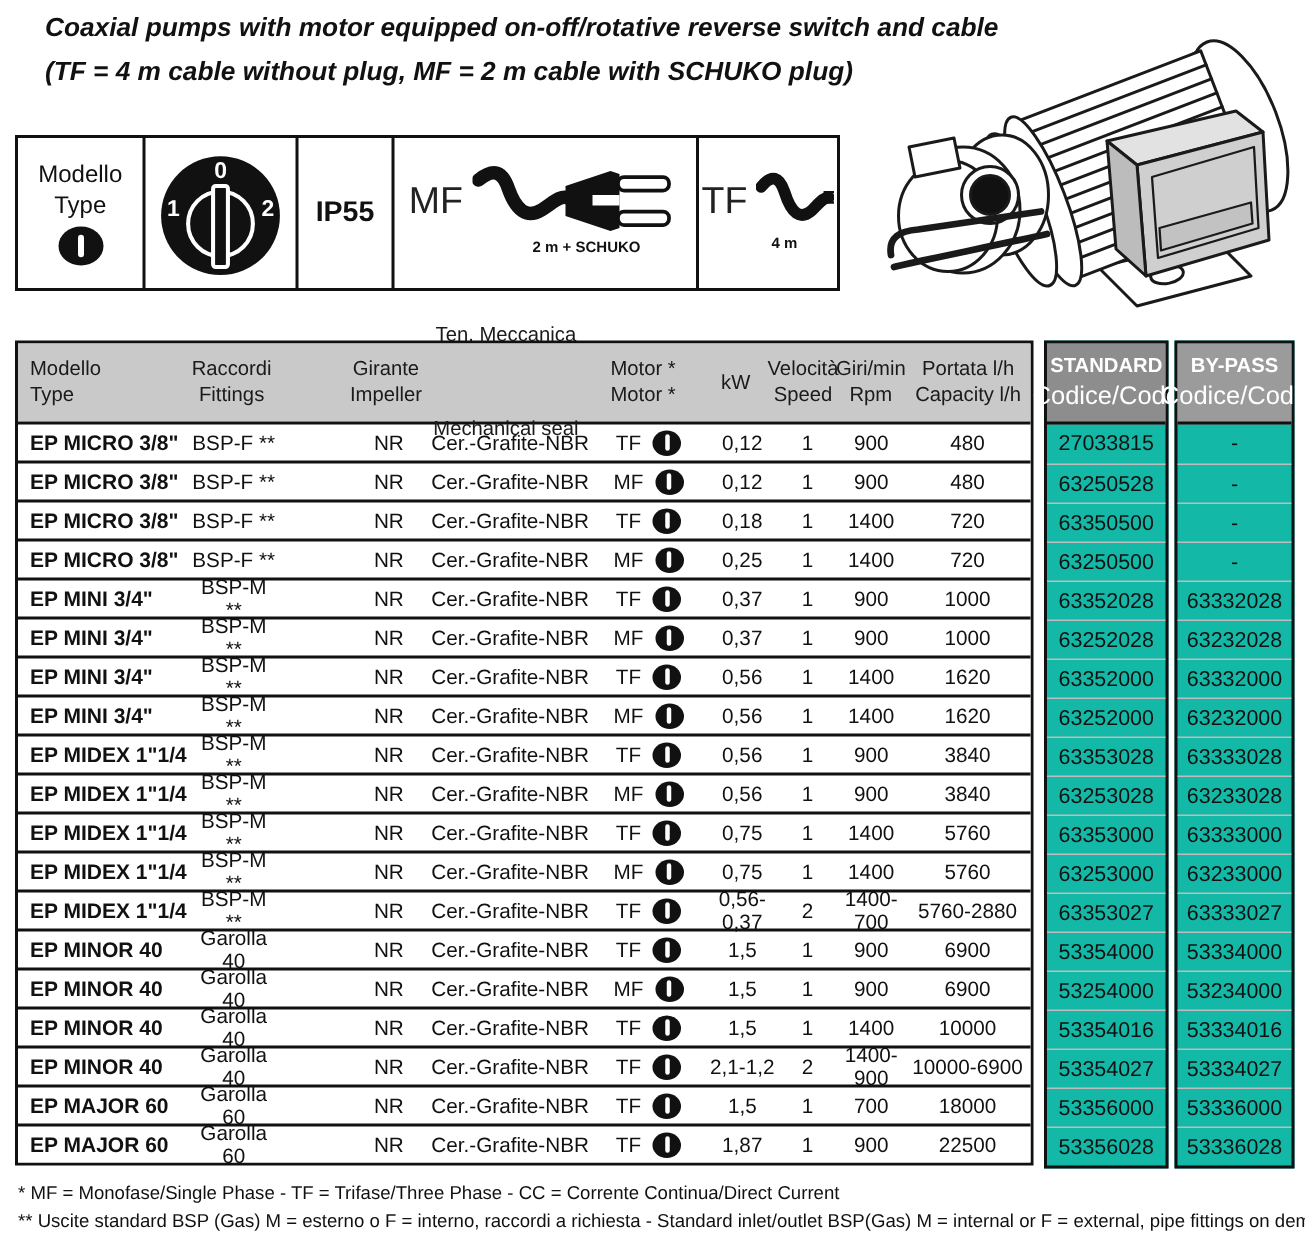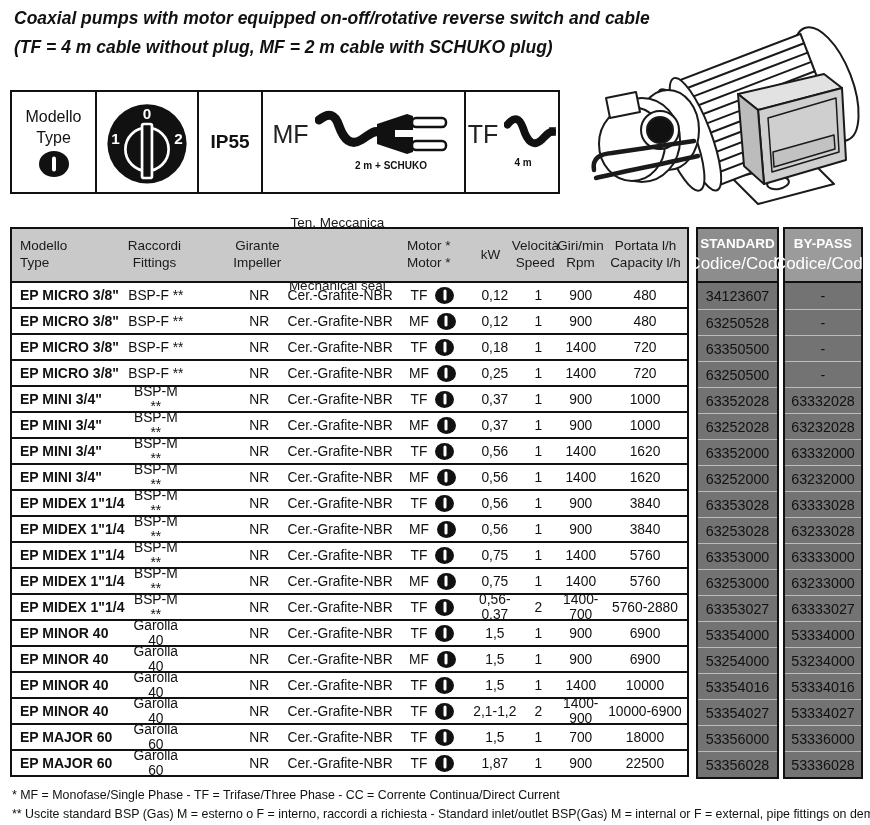--- a/index.html
+++ b/index.html
@@ -1,19 +1,19 @@
 <!DOCTYPE html>
 <html><head>
 <meta charset="utf-8">
 <style>
   html,body{margin:0;padding:0;background:#fff;}
   body{width:870px;height:825px;font-family:"Liberation Sans",sans-serif;color:#111;position:relative;overflow:hidden;}
   *{box-sizing:border-box;}
 
-  .title-block{position:absolute;left:14px;top:4px;width:640px;}
+  .title-block{position:absolute;left:30px;top:4px;width:640px;}
   .title-line{font-size:17.5px;font-weight:bold;font-style:italic;line-height:1.65;white-space:nowrap;}
 
   
   .legend{position:absolute;left:10px;top:90px;width:550px;height:104px;border:2px solid #111;display:flex;background:#fff;}
   .legend .cell{border-right:2px solid #111;display:flex;flex-direction:column;align-items:center;justify-content:center;}
   .legend .cell:last-child{border-right:none;}
   .lg-model{width:85px;gap:1px;}
   .lg-model .lbl{font-size:16px;line-height:1.2;}
   .type-icon{display:inline-block;width:22px;height:19px;background:#111;border-radius:50%;position:relative;}
   .type-icon::after{content:"";position:absolute;left:50%;top:50%;transform:translate(-50%,-50%);width:3px;height:11px;background:#fff;border-radius:2px;}
@@ -44,21 +44,21 @@
   .c6{width:50px;}
   .c7{width:44px;}
   .c8{width:48px;}
   .c9{width:91px;}
   .hcell{flex-direction:column;line-height:1.25;font-size:13.5px;color:#1a1a1a;justify-content:center;}
   .hcell.left{align-items:flex-start;}
   .t-row .model{font-weight:bold;font-size:14px;white-space:nowrap;}
   .t-row .motor{gap:8px;}
   .t-row .motor .type-icon{width:19px;height:17px;}
 
-  .code-box{border:2.5px solid #111;background:#737373;margin-left:6px;}
+  .code-box{border:2.5px solid #111;background:#14b8a6;margin-left:6px;}
   .code-box.standard{width:83px;margin-left:7px;}
   .code-box.bypass{width:80px;margin-left:4px;}
   .code-head{height:54px;border-bottom:2px solid #111;color:#fff;display:flex;flex-direction:column;align-items:center;justify-content:center;line-height:1.3;}
   .code-head .big{font-weight:bold;font-size:13.5px;}
   .code-head .small{font-size:17px;}
   .standard .code-head{background:#8d8d8d;}
   .bypass .code-head{background:#9b9b9b;}
   .code-cell{height:26px;display:flex;align-items:center;justify-content:center;font-size:14.3px;border-top:1px solid #bdbdbd;}
   .code-cell:first-of-type{border-top:none;}
 
@@ -468,21 +468,21 @@
         </div>
       </div>
   </div>
 
   <div class="code-box standard">
     <div class="code-head">
       <span class="big">STANDARD</span>
       <span class="small">Codice/Code</span>
     </div>
     <div>
-        <div class="code-cell">34123607</div>
+        <div class="code-cell">27033815</div>
         <div class="code-cell">63250528</div>
         <div class="code-cell">63350500</div>
         <div class="code-cell">63250500</div>
         <div class="code-cell">63352028</div>
         <div class="code-cell">63252028</div>
         <div class="code-cell">63352000</div>
         <div class="code-cell">63252000</div>
         <div class="code-cell">63353028</div>
         <div class="code-cell">63253028</div>
         <div class="code-cell">63353000</div>

